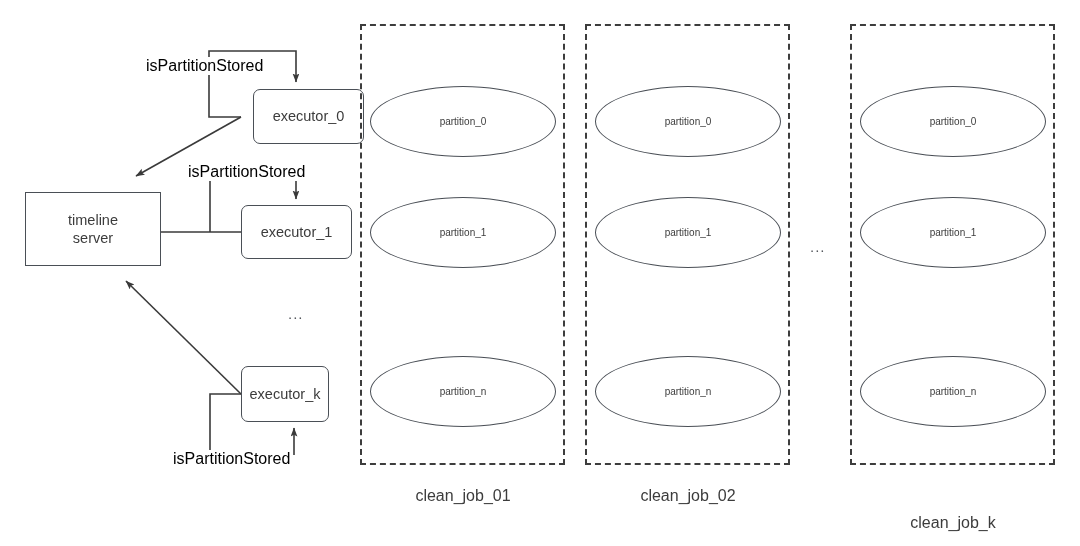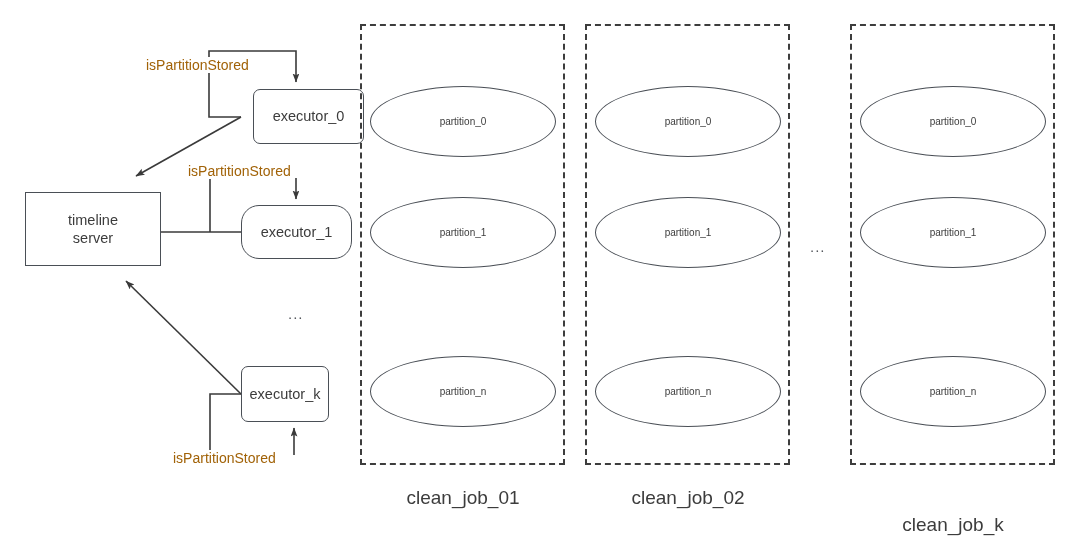--- a/index.html
+++ b/index.html
@@ -39,31 +39,31 @@
     border-radius:50%;
     background:#fff;
     display:flex;align-items:center;justify-content:center;
     font-size:10px;
     color:#3c3c3c;
     box-sizing:border-box;
   }
 
   .edge-label{
     position:absolute;
-    font-size:14px;
-    color:#a16207;
+    font-size:16px;
+    color:#000000;
     white-space:nowrap;
     background:#fff;
     padding:0 1px;
     text-align:right;
   }
 
   .job-caption{
     position:absolute;
-    font-size:19px;
+    font-size:16px;
     color:#3c3c3c;
     white-space:nowrap;
     text-align:center;
   }
 
   .ellipsis-mark{
     position:absolute;
     font-size:15px;
     color:#55585e;
     letter-spacing:1px;
@@ -113,21 +113,21 @@
     <div>
       <div>timeline</div>
       <div>server</div>
     </div>
   </div>
 
   <div class="node-box rounded" style="left:241px;top:89px;width:111px;height:55px;margin-left:12px;">
     <span>executor_0</span>
   </div>
 
-  <div class="node-box rounded" style="left:241px;top:205px;width:111px;height:54px;border-radius:18px;">
+  <div class="node-box rounded" style="left:241px;top:205px;width:111px;height:54px;">
     <span>executor_1</span>
   </div>
 
   <div class="node-box rounded" style="left:241px;top:366px;width:88px;height:56px;text-align:center;">
     <span>executor_k</span>
   </div>
 
   <div class="ellipsis-mark" style="left:288px;top:305px;">...</div>
 
   <div class="edge-label" style="left:145px;top:57px;">isPartitionStored</div>

